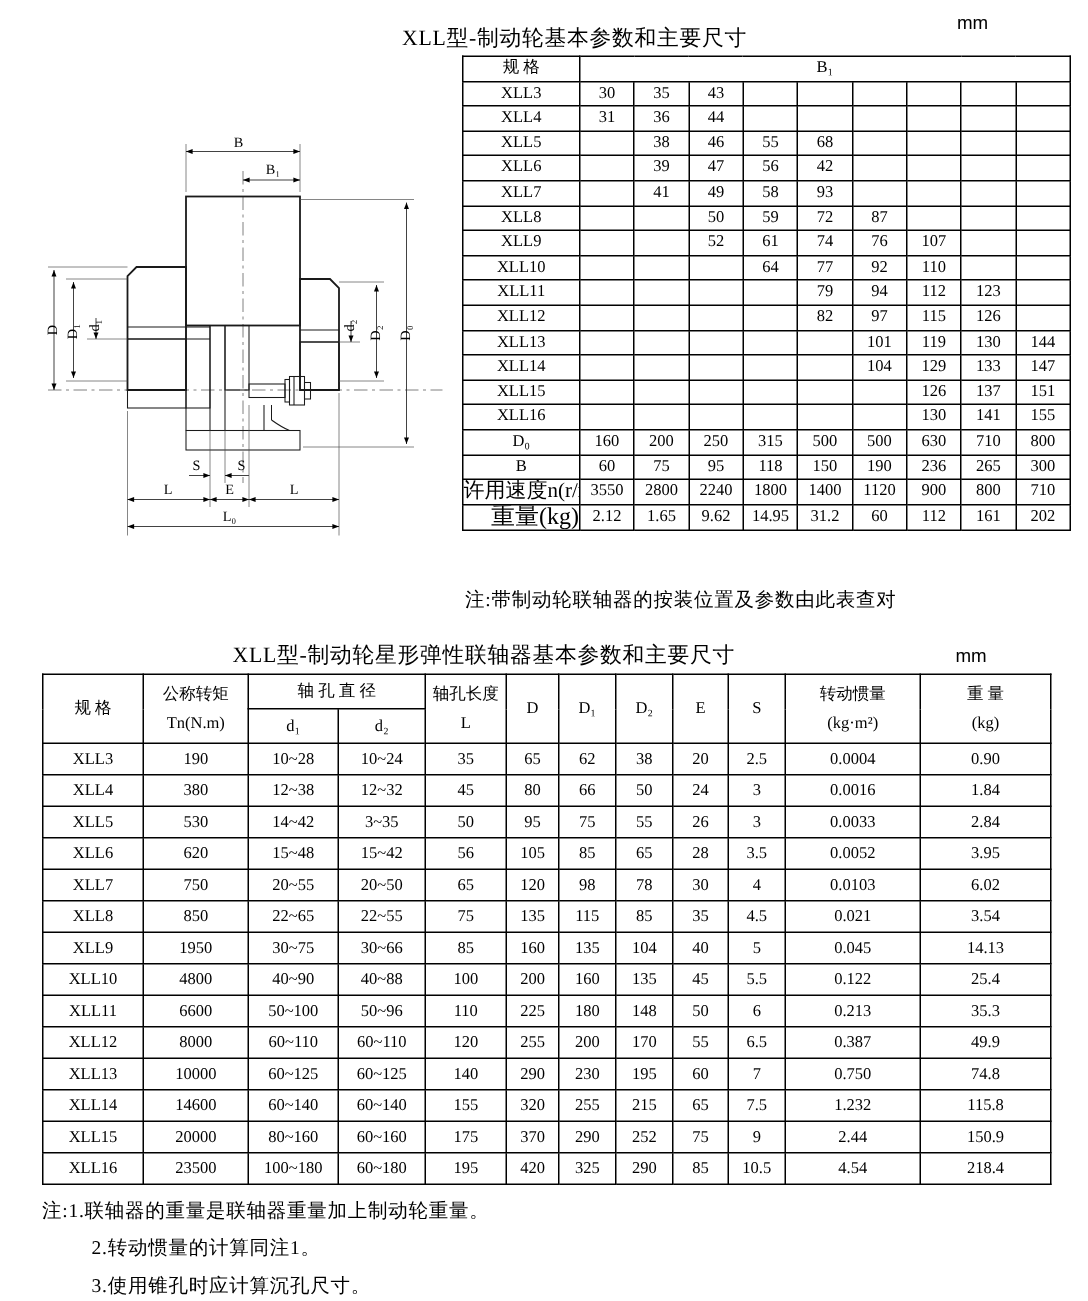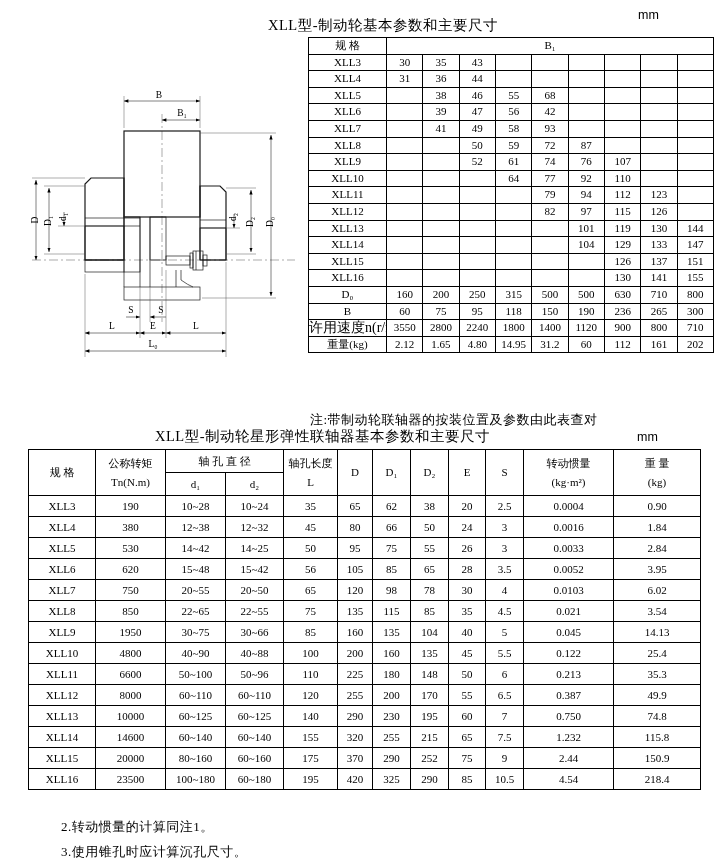--- a/index.html
+++ b/index.html
@@ -13,29 +13,29 @@
   .unit{font-size:12.5px;font-family:"Liberation Sans","DejaVu Sans",sans-serif;margin-left:39px;}
   table{border-collapse:collapse;table-layout:fixed;background:#fff;}
   table,th,td{border:1px solid #000;}
   #t1{left:308px;top:37px;width:406px;}
   #t1 th,#t1 td{
     font-weight:normal;font-size:11px;text-align:center;vertical-align:middle;
     padding:0;height:15.6px;line-height:1.05;overflow:hidden;white-space:nowrap;
   }
   #t1 col.spec{width:78px;}
   #t1 .small-label{font-size:14px;}
-  #t1 .mid-label{font-size:11px;}
+  #t1 .mid-label{font-size:16px;text-align:right;}
   #t2{left:28px;top:449px;width:672px;}
   #t2 th,#t2 td{
     font-weight:normal;font-size:11px;text-align:center;vertical-align:middle;
     padding:0;height:20px;line-height:1.15;overflow:hidden;white-space:nowrap;
   }
   #t2 thead th{height:22px;font-size:11px;}
   #t2 thead .two-line div{line-height:1.7;}
-  .note{font-size:13px;letter-spacing:.5px;white-space:nowrap;margin-top:20px;}
+  .note{font-size:13px;letter-spacing:.5px;white-space:nowrap;}
   .notes2 div{line-height:25px;}
   .notes2 .ind{padding-left:33px;}
   
   #drawing{left:30px;top:70px;}
   .obj{stroke:#1a1a1a;stroke-width:1.2;fill:none;}
   .thin{stroke:#1a1a1a;stroke-width:0.7;fill:none;}
   .dim{stroke:#1a1a1a;stroke-width:0.55;fill:none;}
   .ext{stroke:#4a4a4a;stroke-width:0.45;fill:none;}
   .cl{stroke:#555;stroke-width:0.5;fill:none;stroke-dasharray:9 3 2 3;}
   .dlab{font-size:9.5px;fill:#000;font-family:"Liberation Serif","DejaVu Serif",serif;}
@@ -367,21 +367,21 @@
         <td>1400</td>
         <td>1120</td>
         <td>900</td>
         <td>800</td>
         <td>710</td>
       </tr>
       <tr>
         <th class="mid-label">重量(kg)</th>
         <td>2.12</td>
         <td>1.65</td>
-        <td>4.80</td>
+        <td>9.62</td>
         <td>14.95</td>
         <td>31.2</td>
         <td>60</td>
         <td>112</td>
         <td>161</td>
         <td>202</td>
       </tr>
     </tbody>
 </table>
 
@@ -462,21 +462,21 @@
         <td>50</td>
         <td>24</td>
         <td>3</td>
         <td>0.0016</td>
         <td>1.84</td>
       </tr>
       <tr>
         <th>XLL5</th>
         <td>530</td>
         <td>14~42</td>
-        <td>14~25</td>
+        <td>3~35</td>
         <td>50</td>
         <td>95</td>
         <td>75</td>
         <td>55</td>
         <td>26</td>
         <td>3</td>
         <td>0.0033</td>
         <td>2.84</td>
       </tr>
       <tr>
@@ -630,15 +630,16 @@
         <td>290</td>
         <td>85</td>
         <td>10.5</td>
         <td>4.54</td>
         <td>218.4</td>
       </tr>
     </tbody>
 </table>
 
 <div class="abs note notes2" style="left:28px;top:794px;">
+  <div>注:1.联轴器的重量是联轴器重量加上制动轮重量。</div>
   <div class="ind">2.转动惯量的计算同注1。</div>
   <div class="ind">3.使用锥孔时应计算沉孔尺寸。</div>
 </div>
 
 </body></html>

